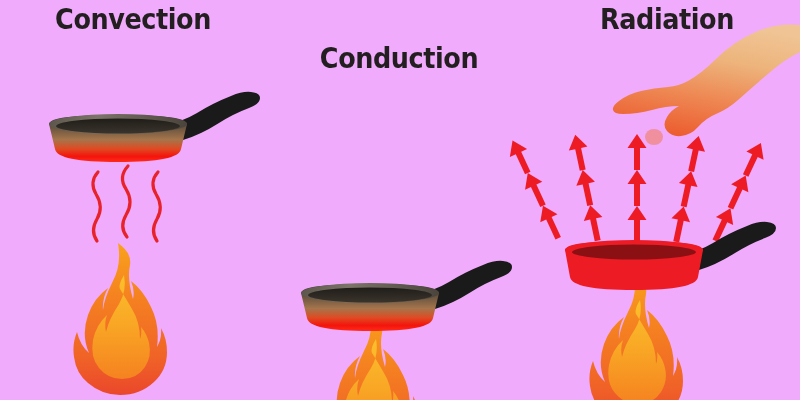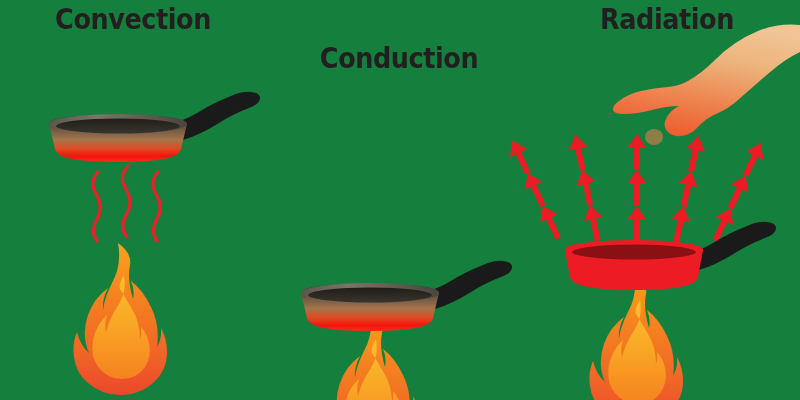--- a/index.html
+++ b/index.html
@@ -10,21 +10,21 @@
   body {
     width: 800px;
     height: 400px;
     overflow: hidden;
     font-family: "Liberation Sans", sans-serif;
   }
   #stage {
     position: relative;
     width: 800px;
     height: 400px;
-    background: #15803d;
+    background: #f0abfc;
   }
   .panel {
     position: absolute;
     top: 0;
     width: 266px;
     height: 400px;
   }
   #panel-convection { left: 0px; }
   #panel-conduction { left: 266px; margin-top: 39px; }
   #panel-radiation  { left: 534px; }

